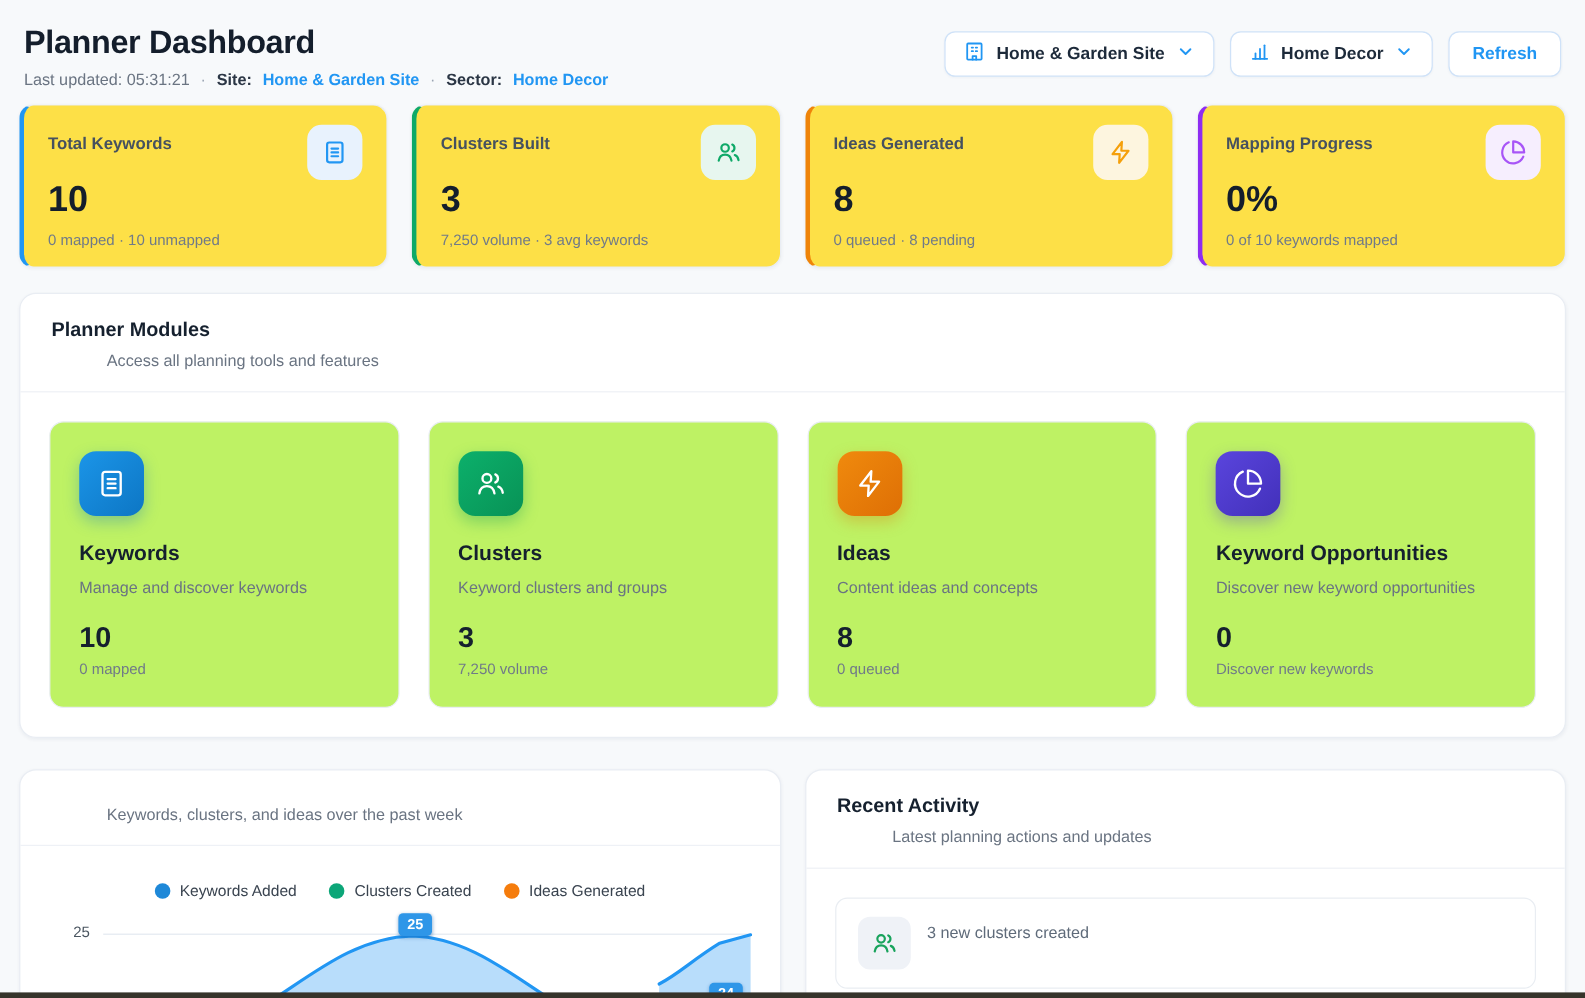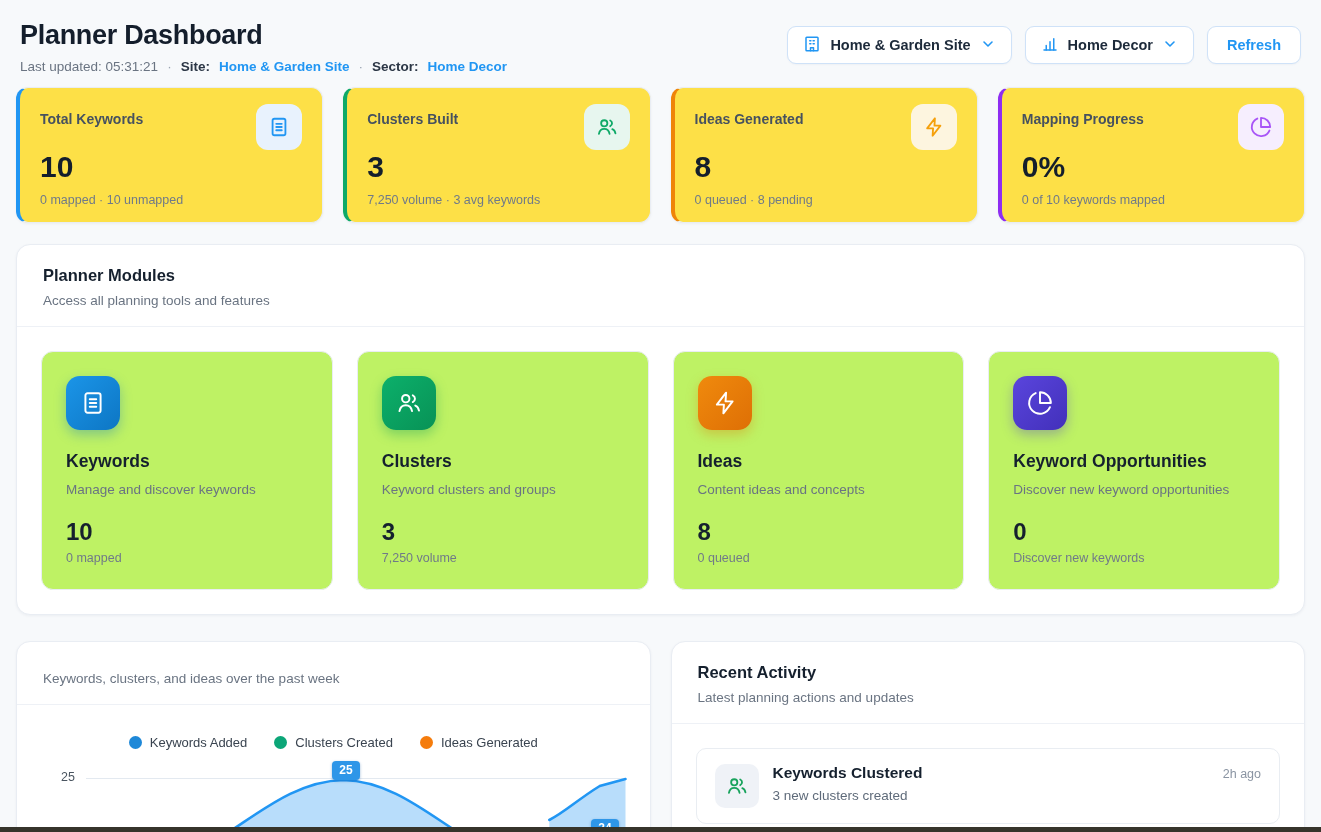--- a/index.html
+++ b/index.html
@@ -40,21 +40,21 @@
   .tint-green{background:#e7f6ef;} .tint-green svg{stroke:#0fa968;}
   .tint-amber{background:#fdf5df;} .tint-amber svg{stroke:#f5a00b;}
   .tint-purple{background:#f6eefe;}.tint-purple svg{stroke:#a855f7;}
   .stat-value{font-size:30px;font-weight:800;color:#141e2c;line-height:1.05;margin-top:1px;}
   .stat-detail{font-size:12.5px;color:#707a88;margin-top:10px;}
 
   
   .panel{background:#fff;border:1px solid #e9edf3;border-radius:14px;box-shadow:0 1px 3px rgba(20,40,80,.05);margin-top:21px;}
   .panel-header{padding:21px 26px 18px;}
   .panel-title{font-size:16.5px;font-weight:700;color:#15202e;}
-  .panel-sub{font-size:13.5px;color:#6a7482;margin-top:8px;}
+  .panel-sub{font-size:13.5px;color:#6a7482;margin-top:8px;margin-left:46px;}
   .panel-divider{height:1px;background:#eef1f6;}
 
   
   .modules-body{padding:24px;}
   .modules-grid{display:grid;grid-template-columns:repeat(4,1fr);gap:24px;}
   .module-card{background:#bef264;border:1px solid #e9edf3;border-radius:12px;padding:24px;cursor:pointer;}
   .module-icon{width:54px;height:54px;border-radius:14px;display:flex;align-items:center;justify-content:center;}
   .mi-blue{background:linear-gradient(135deg,#1b95e8,#0d76c4);box-shadow:0 5px 12px rgba(23,120,190,.35);}
   .mi-green{background:linear-gradient(135deg,#0cb06b,#089256);box-shadow:0 5px 12px rgba(10,150,90,.35);}
   .mi-orange{background:linear-gradient(135deg,#f08a0d,#de6f05);box-shadow:0 5px 12px rgba(222,120,10,.35);}
@@ -323,24 +323,20 @@
         <div class="activity-item">
           <div class="activity-iconbox">
             <svg width="22" height="22" viewBox="0 0 24 24" fill="none" stroke-width="2" stroke-linecap="round" stroke-linejoin="round">
                 <circle cx="9" cy="8" r="3.4"></circle>
                 <path d="M3.2 19.5c.6-3.6 2.7-5.5 5.8-5.5s5.2 1.9 5.8 5.5"></path>
                 <path d="M15.5 4.9a3.4 3.4 0 0 1 0 6.2"></path>
                 <path d="M17.8 14.4c2 .7 3 2.3 3.4 4.6"></path>
               </svg>
           </div>
           <div class="activity-content">
-            <div class="activity-top">
-              <span class="activity-title">Keywords Clustered</span>
-              <span class="activity-time">2h ago</span>
-            </div>
             <div class="activity-desc">3 new clusters created</div>
           </div>
         </div>
       </div>
     </div>
   </div>
 
 </div>
 
 <div class="bottom-bar"></div>

